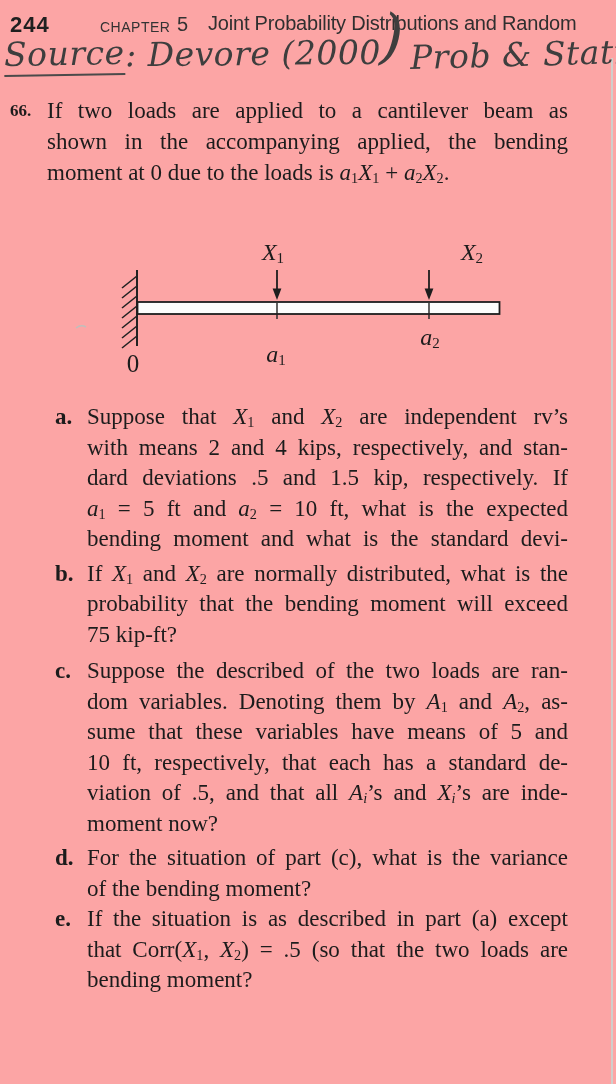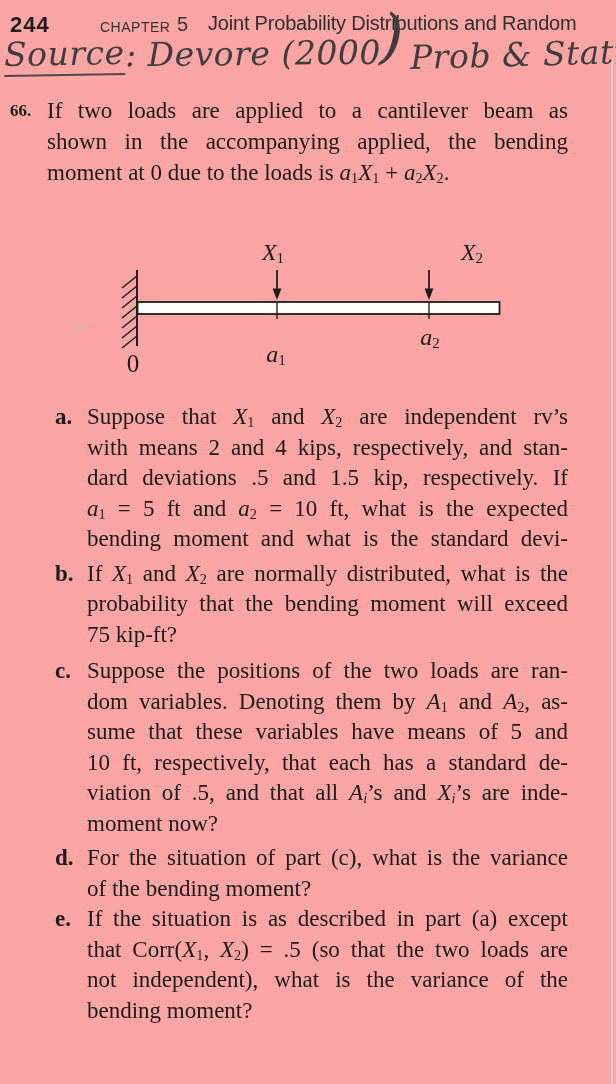--- a/index.html
+++ b/index.html
@@ -125,40 +125,39 @@
       <div class="plabel">b.</div>
       <div class="ptext">
           <div class="tline">If <i>X</i><sub>1</sub> and <i>X</i><sub>2</sub> are normally distributed, what is the</div>
           <div class="tline">probability that the bending moment will exceed</div>
           <div class="tline last">75 kip-ft?</div>
         </div>
     </div>
     <div class="part part-c">
       <div class="plabel">c.</div>
       <div class="ptext">
-          <div class="tline">Suppose the positions of the two loads are ran-</div>
+          <div class="tline">Suppose the described of the two loads are ran-</div>
           <div class="tline">dom variables. Denoting them by <i>A</i><sub>1</sub> and <i>A</i><sub>2</sub>, as-</div>
           <div class="tline">sume that these variables have means of 5 and</div>
           <div class="tline">10 ft, respectively, that each has a standard de-</div>
           <div class="tline">viation of .5, and that all <i>A</i><sub><i>i</i></sub>’s and <i>X</i><sub><i>i</i></sub>’s are inde-</div>
           <div class="tline last">moment now?</div>
         </div>
     </div>
     <div class="part part-d">
       <div class="plabel">d.</div>
       <div class="ptext">
           <div class="tline">For the situation of part (c), what is the variance</div>
           <div class="tline last">of the bending moment?</div>
         </div>
     </div>
     <div class="part part-e">
       <div class="plabel">e.</div>
       <div class="ptext">
           <div class="tline">If the situation is as described in part (a) except</div>
           <div class="tline">that Corr(<i>X</i><sub>1</sub>, <i>X</i><sub>2</sub>) = .5 (so that the two loads are</div>
-          <div class="tline">not independent), what is the variance of the</div>
           <div class="tline last">bending moment?</div>
         </div>
     </div>
   </div>
 
   <div class="scan-edge"></div>
 </div>
 
 </body></html>

